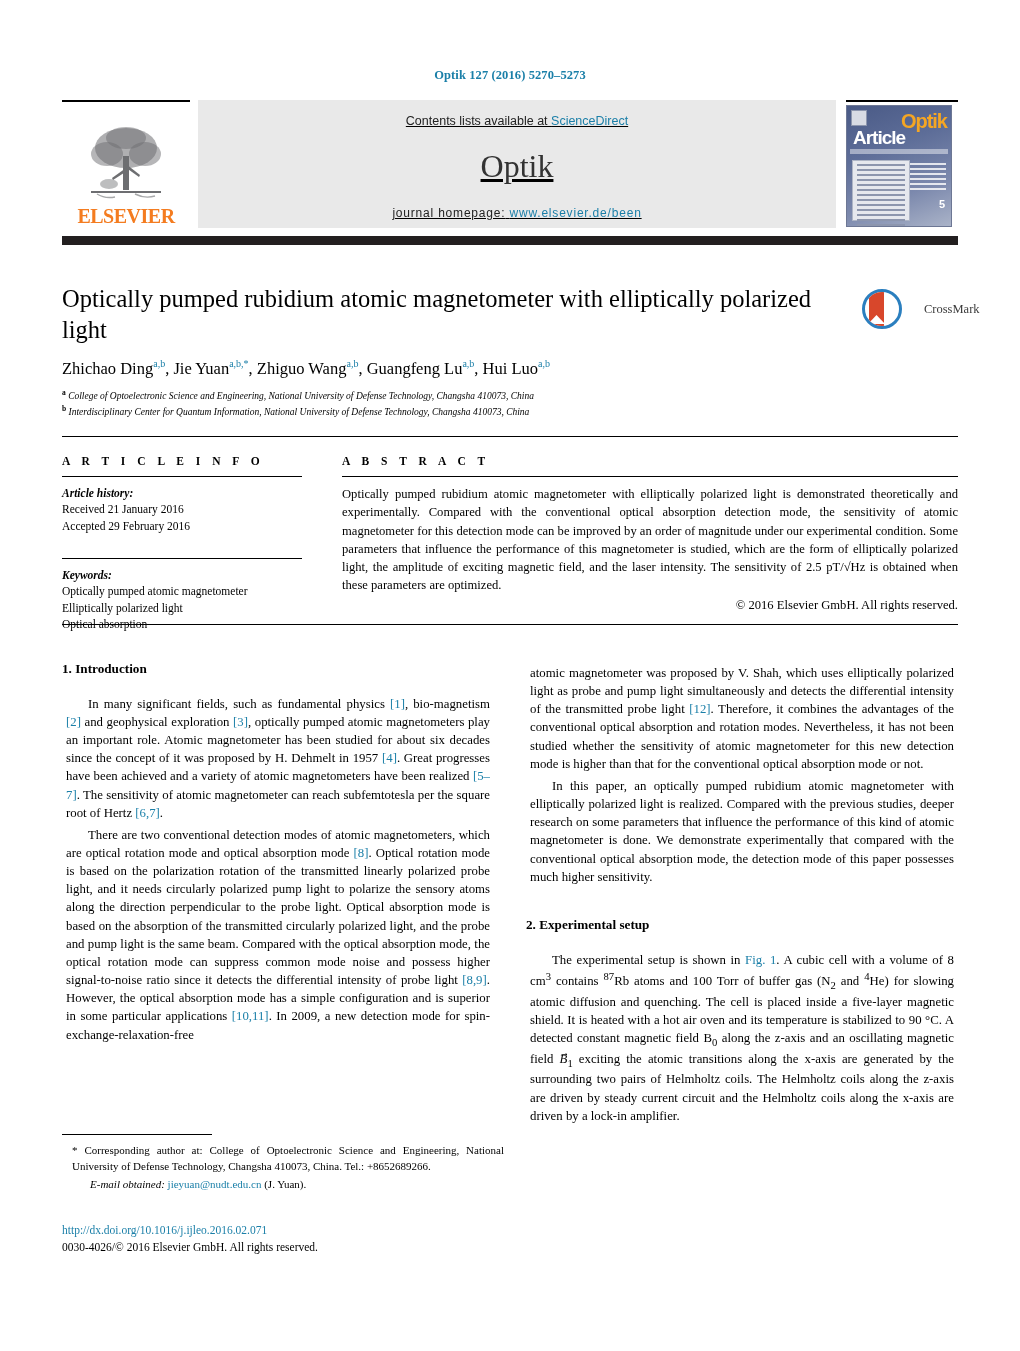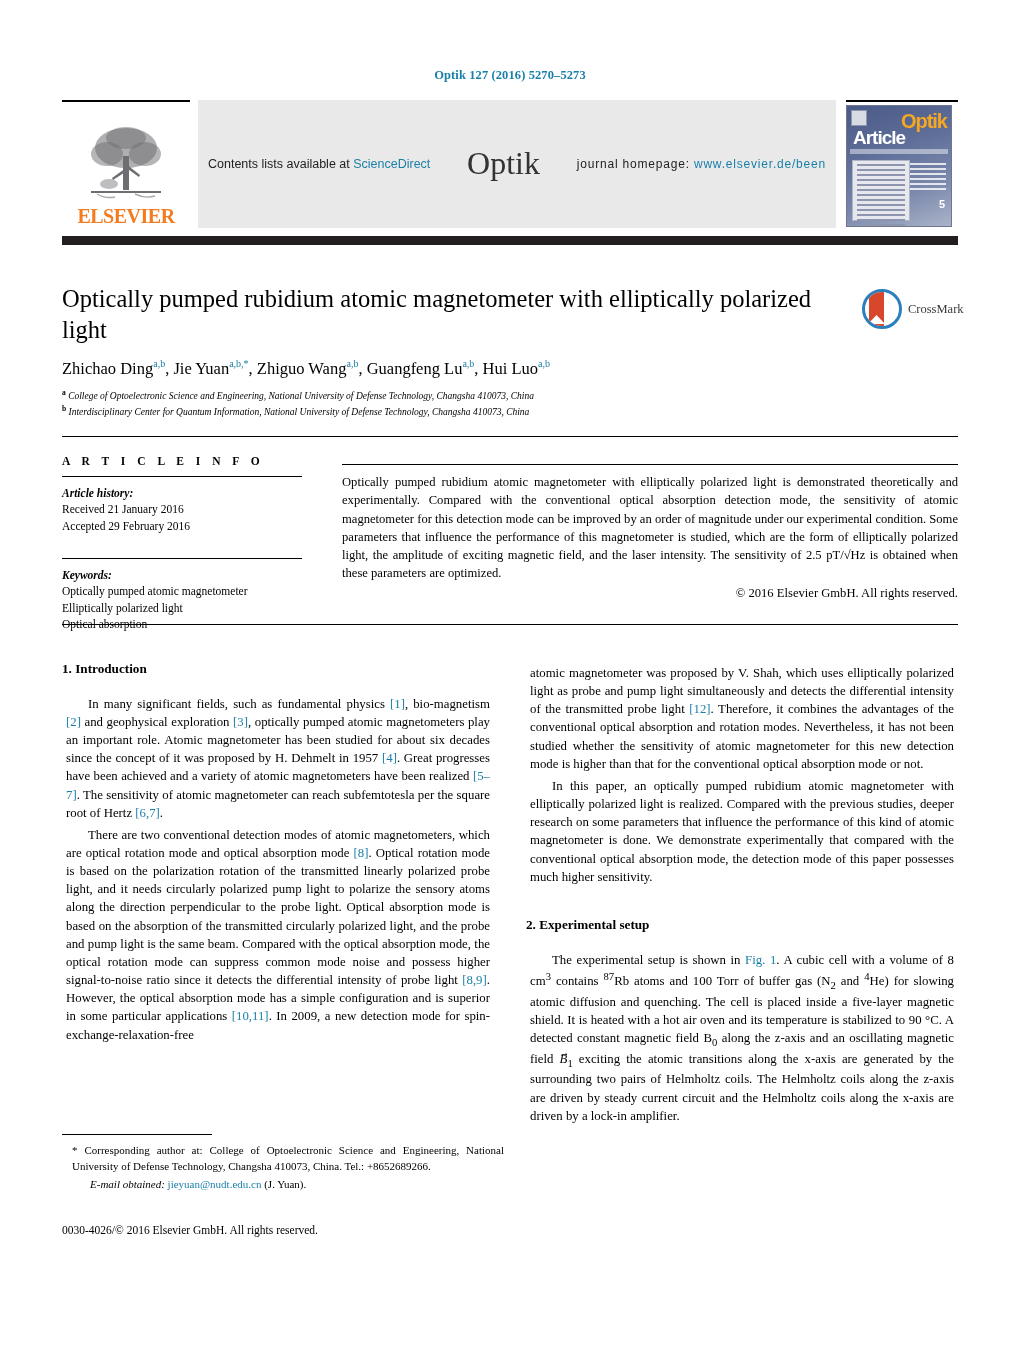--- a/index.html
+++ b/index.html
@@ -43,23 +43,24 @@
   .elsevier-word {
     font-family: "Liberation Serif", serif;
     font-size: 20px; font-weight: bold; letter-spacing: -0.5px;
     color: #F47C20; text-align: center; line-height: 1;
     padding-bottom: 2px;
   }
   .contents-band {
     flex: 1;
     background: #e9e9e9;
     margin-left: 8px;
-    display: flex; flex-direction: row;
+    display: flex; flex-direction: column;
     align-items: center; justify-content: space-between;
-    padding: 14px 10px 14px 10px;
+    padding: 14px 10px 8px 10px;
+    text-decoration: underline;
   }
   .contents-line {
     font-family: "Liberation Sans", sans-serif;
     font-size: 12.5px; color: #222;
   }
   .contents-line .sd { color: #1a7fa8; }
   .journal-name {
     font-family: "Liberation Serif", serif;
     font-size: 32px; color: #333; line-height: 1;
     margin-top: -2px;
@@ -114,21 +115,21 @@
   }
 
   
   .title {
     position:absolute; left:62px; top:284px; width:780px;
     font-family:"Liberation Serif", serif;
     font-size: 24.5px; line-height: 1.26; color:#000;
   }
   .crossmark {
     position:absolute; left:862px; top:286px; width:100px; height:46px;
-    display:flex; align-items:center;
+    display:flex; align-items:center;gap:16px;
   }
   .cm-logo {
     width:40px; height:40px; border-radius:50%;
     background:#ffffff; border:3px solid #2b7fbf;
     position:relative; overflow:hidden; flex:0 0 40px;
   }
   .cm-logo::before{
     content:""; position:absolute; left:4px; top:0px; width:15px; height:34px;
     background:#d8472b;
   }
@@ -316,20 +317,21 @@
     <div class="thin-rule" style="margin-top:24px;"></div>
     <div class="info-block">
       <em>Keywords:</em>
       <div>Optically pumped atomic magnetometer</div>
       <div>Elliptically polarized light</div>
       <div>Optical absorption</div>
     </div>
   </div>
 
   <div class="abs-col">
+    <div class="secthead">A B S T R A C T</div>
     <div class="thin-rule"></div>
     <div class="abs-text">Optically pumped rubidium atomic magnetometer with elliptically polarized light is demonstrated theoretically and experimentally. Compared with the conventional optical absorption detection mode, the sensitivity of atomic magnetometer for this detection mode can be improved by an order of magnitude under our experimental condition. Some parameters that influence the performance of this magnetometer is studied, which are the form of elliptically polarized light, the amplitude of exciting magnetic field, and the laser intensity. The sensitivity of 2.5 pT/√Hz is obtained when these parameters are optimized.</div>
     <div class="abs-text copyright">© 2016 Elsevier GmbH. All rights reserved.</div>
   </div>
 
   <div class="rule-full" style="top:624px;"></div>
 
   <div class="col col-left">
     <div class="h2">1.  Introduction</div>
     <p>In many significant fields, such as fundamental physics <span class="ref">[1]</span>, bio-magnetism <span class="ref">[2]</span> and geophysical exploration <span class="ref">[3]</span>, optically pumped atomic magnetometers play an important role. Atomic magnetometer has been studied for about six decades since the concept of it was proposed by H. Dehmelt in 1957 <span class="ref">[4]</span>. Great progresses have been achieved and a variety of atomic magnetometers have been realized <span class="ref">[5–7]</span>. The sensitivity of atomic magnetometer can reach subfemtotesla per the square root of Hertz <span class="ref">[6,7]</span>.</p>
@@ -347,16 +349,17 @@
   <div class="footnote">
     <div>*  Corresponding author at: College of Optoelectronic Science and Engineering, National University of Defense Technology, Changsha 410073, China. Tel.: +8652689266.</div>
     <div class="em-line">
       <i>E-mail obtained:</i>
       <span class="lnk">jieyuan@nudt.edu.cn</span>
       <span>(J. Yuan).</span>
     </div>
   </div>
 
   <div class="doi">
+    <div class="lnk">http://dx.doi.org/10.1016/j.ijleo.2016.02.071</div>
     <div>0030-4026/© 2016 Elsevier GmbH. All rights reserved.</div>
   </div>
 
 </div>
 
 </body></html>

